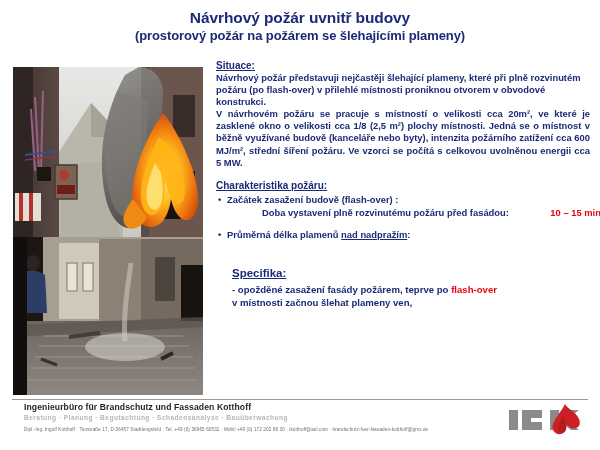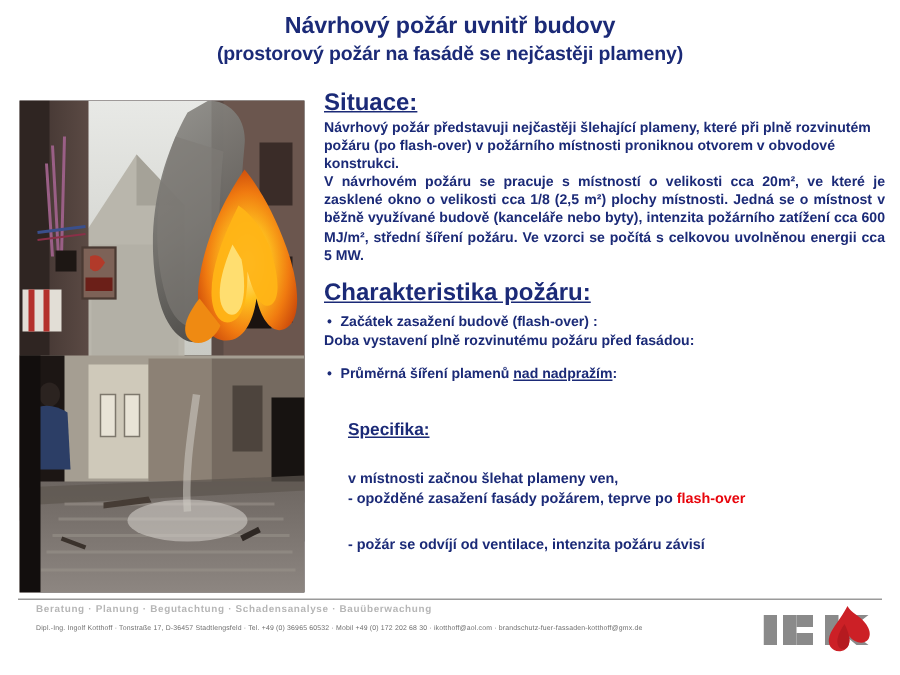--- a/index.html
+++ b/index.html
@@ -57,21 +57,21 @@
 
   
   .content {
     position: absolute;
     left: 216px;
     top: 60px;
     width: 380px;
     color: #1b2a77;
   }
   .heading {
-    font-size: 16px;
+    font-size: 10px;
     font-weight: bold;
     text-decoration: underline;
     margin-bottom: 1px;
   }
   .para {
     font-size: 9.4px;
     font-weight: bold;
     line-height: 12.1px;
     width: 374px;
   }
@@ -106,33 +106,34 @@
   }
   .bullet-small::before {
     content: "\00B7";
     display: inline-block;
     width: 9px;
     margin-left: 2px;
     font-weight: bold;
   }
   .no-bullet {
     padding-left: 0px;
+    margin-left: 46px;
   }
   .u { text-decoration: underline; }
 
   
   .spec-block {
     margin-top: 20px;
     padding-left: 16px;
   }
   .spec-heading {
     font-size: 11.5px;
     font-weight: bold;
     text-decoration: underline;
-    margin-bottom: 20px;
+    margin-bottom: 4px;
   }
   .spec-line {
     font-size: 9.6px;
     font-weight: bold;
     line-height: 13px;
   }
   .spec-indent { padding-left: 10px; }
   .red { color: #e8050c; }
 
   
@@ -182,21 +183,21 @@
     height: 34px;
   }
 </style>
 </head>
 <body>
 
 <div class="slide">
 
   <div class="title-block">
     <div class="title-main">Návrhový požár uvnitř budovy</div>
-    <div class="title-sub">(prostorový požár na fasádě se nejčastěji plameny)</div>
+    <div class="title-sub">(prostorový požár na požárem se šlehajícími plameny)</div>
   </div>
 
   <div class="photo">
     <svg width="190" height="328" viewBox="0 0 190 328">
       <defs>
         <linearGradient id="skyG" x1="0" y1="0" x2="0" y2="1">
           <stop offset="0%" stop-color="#e8e9e6"></stop>
           <stop offset="100%" stop-color="#c9cac4"></stop>
         </linearGradient>
         <linearGradient id="smokeG" x1="0" y1="0" x2="0.3" y2="1">
@@ -289,61 +290,62 @@
       <path d="M28 292 L44 298" stroke="#3a322c" stroke-width="3"></path>
       <path d="M148 292 L160 286" stroke="#2e2723" stroke-width="4"></path>
 
       <rect x="0" y="170" width="14" height="158" fill="#120e0d"></rect>
     </svg>
   </div>
 
   <div class="content">
 
     <div class="heading">Situace:</div>
-    <div class="para">Návrhový požár představuji nejčastěji šlehající plameny, které při plně rozvinutém požáru (po flash-over) v požárního místnosti proniknou otvorem v obvodové konstrukci.</div>
+    <div class="para">Návrhový požár představuji nejčastěji šlehající plameny, které při plně rozvinutém požáru (po flash-over) v přilehlé místnosti proniknou otvorem v obvodové konstrukci.</div>
     <div class="para justify">V návrhovém požáru se pracuje s místností o velikosti cca 20m², ve které je zasklené okno o velikosti cca 1/8 (2,5 m²) plochy místnosti. Jedná se o místnost v běžně využívané budově (kanceláře nebo byty), intenzita požárního zatížení cca 600 MJ/m², střední šíření požáru. Ve vzorci se počítá s celkovou uvolněnou energii cca 5 MW.</div>
 
     <div class="gap-md"></div>
 
     <div class="heading">Charakteristika požáru:</div>
 
     <div class="char-block">
 
       <div class="char-row">
         <div class="char-label bullet-dot">Začátek zasažení budově (flash-over) :</div>
       </div>
 
       <div class="char-row">
         <div class="char-label no-bullet">Doba vystavení plně rozvinutému požáru před fasádou:</div>
+        <div class="char-value">10 – 15 min</div>
       </div>
 
       <div style="height:9px"></div>
 
       <div class="char-row">
-        <div class="char-label bullet-dot"><span>Průměrná šíření plamenů </span><span class="u">nad nadpražím</span><span>:</span></div>
+        <div class="char-label bullet-dot"><span>Průměrná délka plamenů </span><span class="u">nad nadpražím</span><span>:</span></div>
       </div>
 
       <div style="height:6px"></div>
 
 
     </div>
 
     <div class="spec-block">
       <div class="spec-heading">Specifika:</div>
+      <div class="spec-line"><span>- opožděné zasažení fasády požárem, teprve po </span><span class="red">flash-over</span></div>
       <div class="spec-line">v místnosti začnou šlehat plameny ven,</div>
-      <div class="spec-line"><span>- opožděné zasažení fasády požárem, teprve po </span><span class="red">flash-over</span></div>
       <div style="height:18px"></div>
-      <div class="spec-line">- požár se odvíjí od ventilace, intenzita požáru závisí</div>
     </div>
 
   </div>
 
   <div class="footer-rule"></div>
 
   <div class="footer">
+    <div class="footer-company">Ingenieurbüro für Brandschutz und Fassaden Kotthoff</div>
     <div class="footer-services">Beratung · Planung · Begutachtung · Schadensanalyse · Bauüberwachung</div>
     <div class="footer-contact">Dipl.-Ing. Ingolf Kotthoff · Tonstraße 17, D-36457 Stadtlengsfeld  · Tel. +49 (0) 36965 60532 · Mobil +49 (0) 172 202 68 30 · ikotthoff@aol.com ·  brandschutz-fuer-fassaden-kotthoff@gmx.de</div>
   </div>
 
   <div class="logo">
     <svg width="78" height="34" viewBox="0 0 78 34">
 
       <rect x="0" y="6" width="9" height="20" fill="#8a8a8a"></rect>
 
       <rect x="13" y="6" width="9" height="20" fill="#8a8a8a"></rect>

